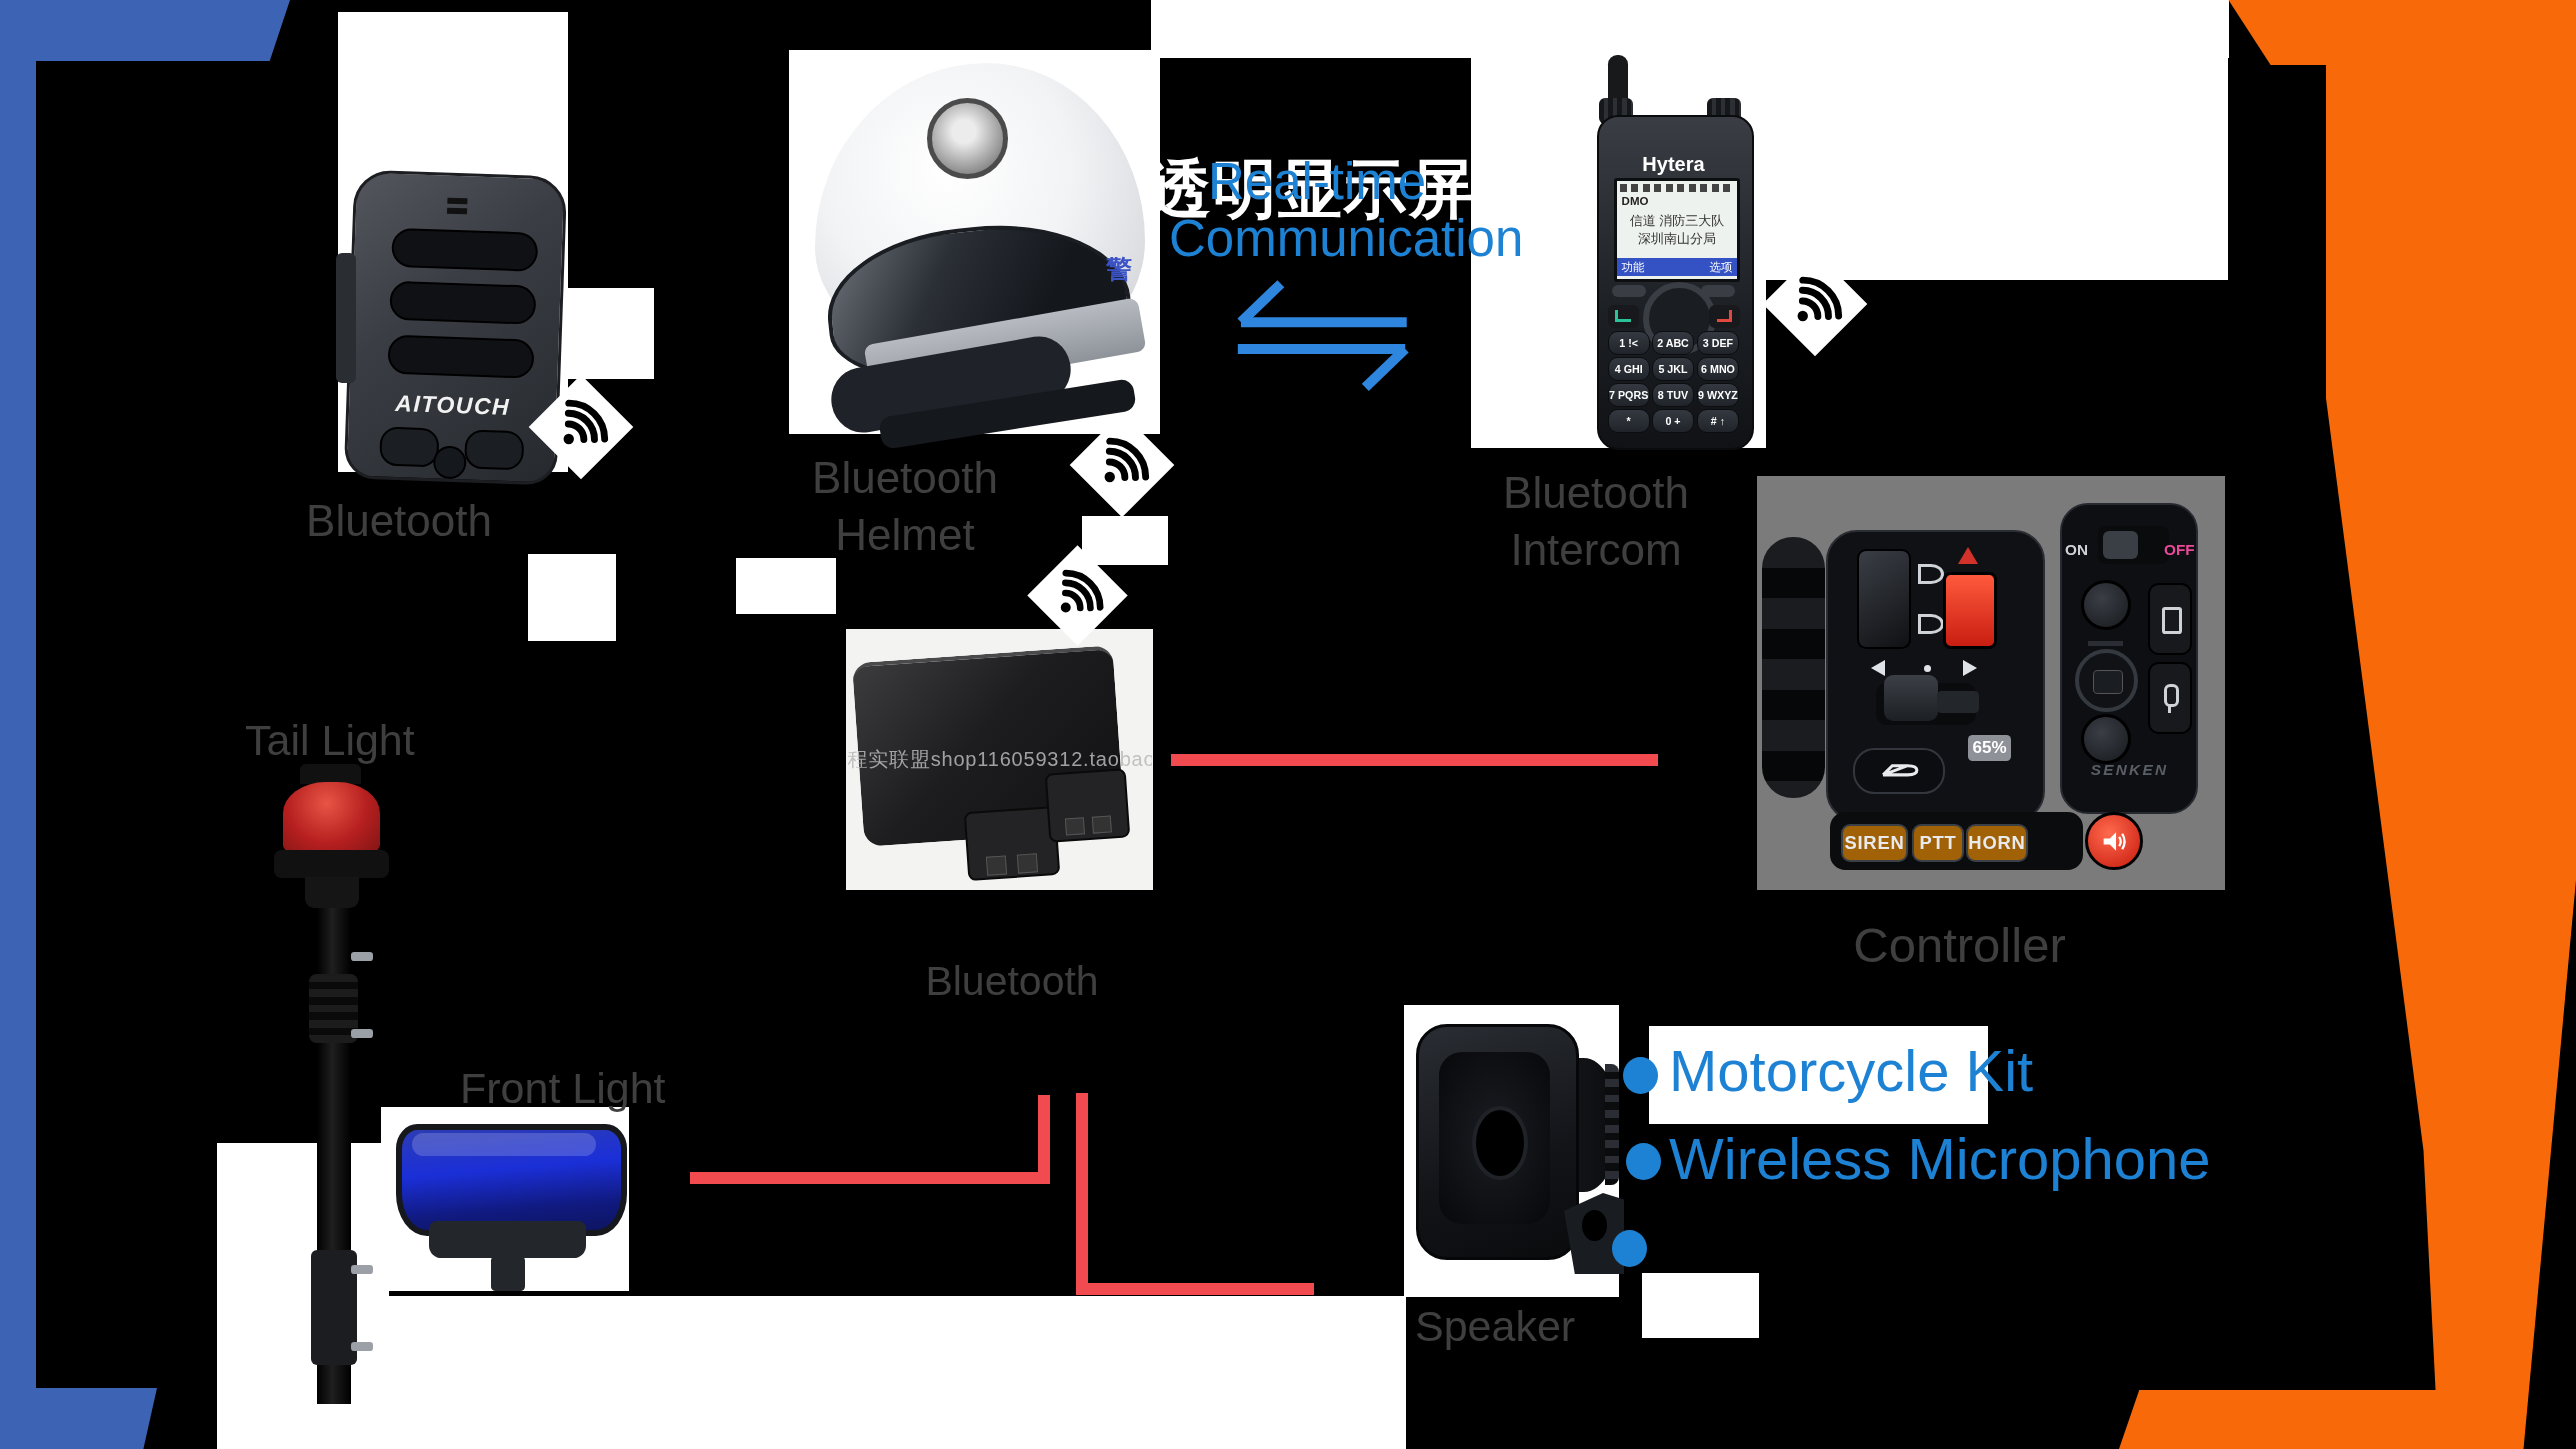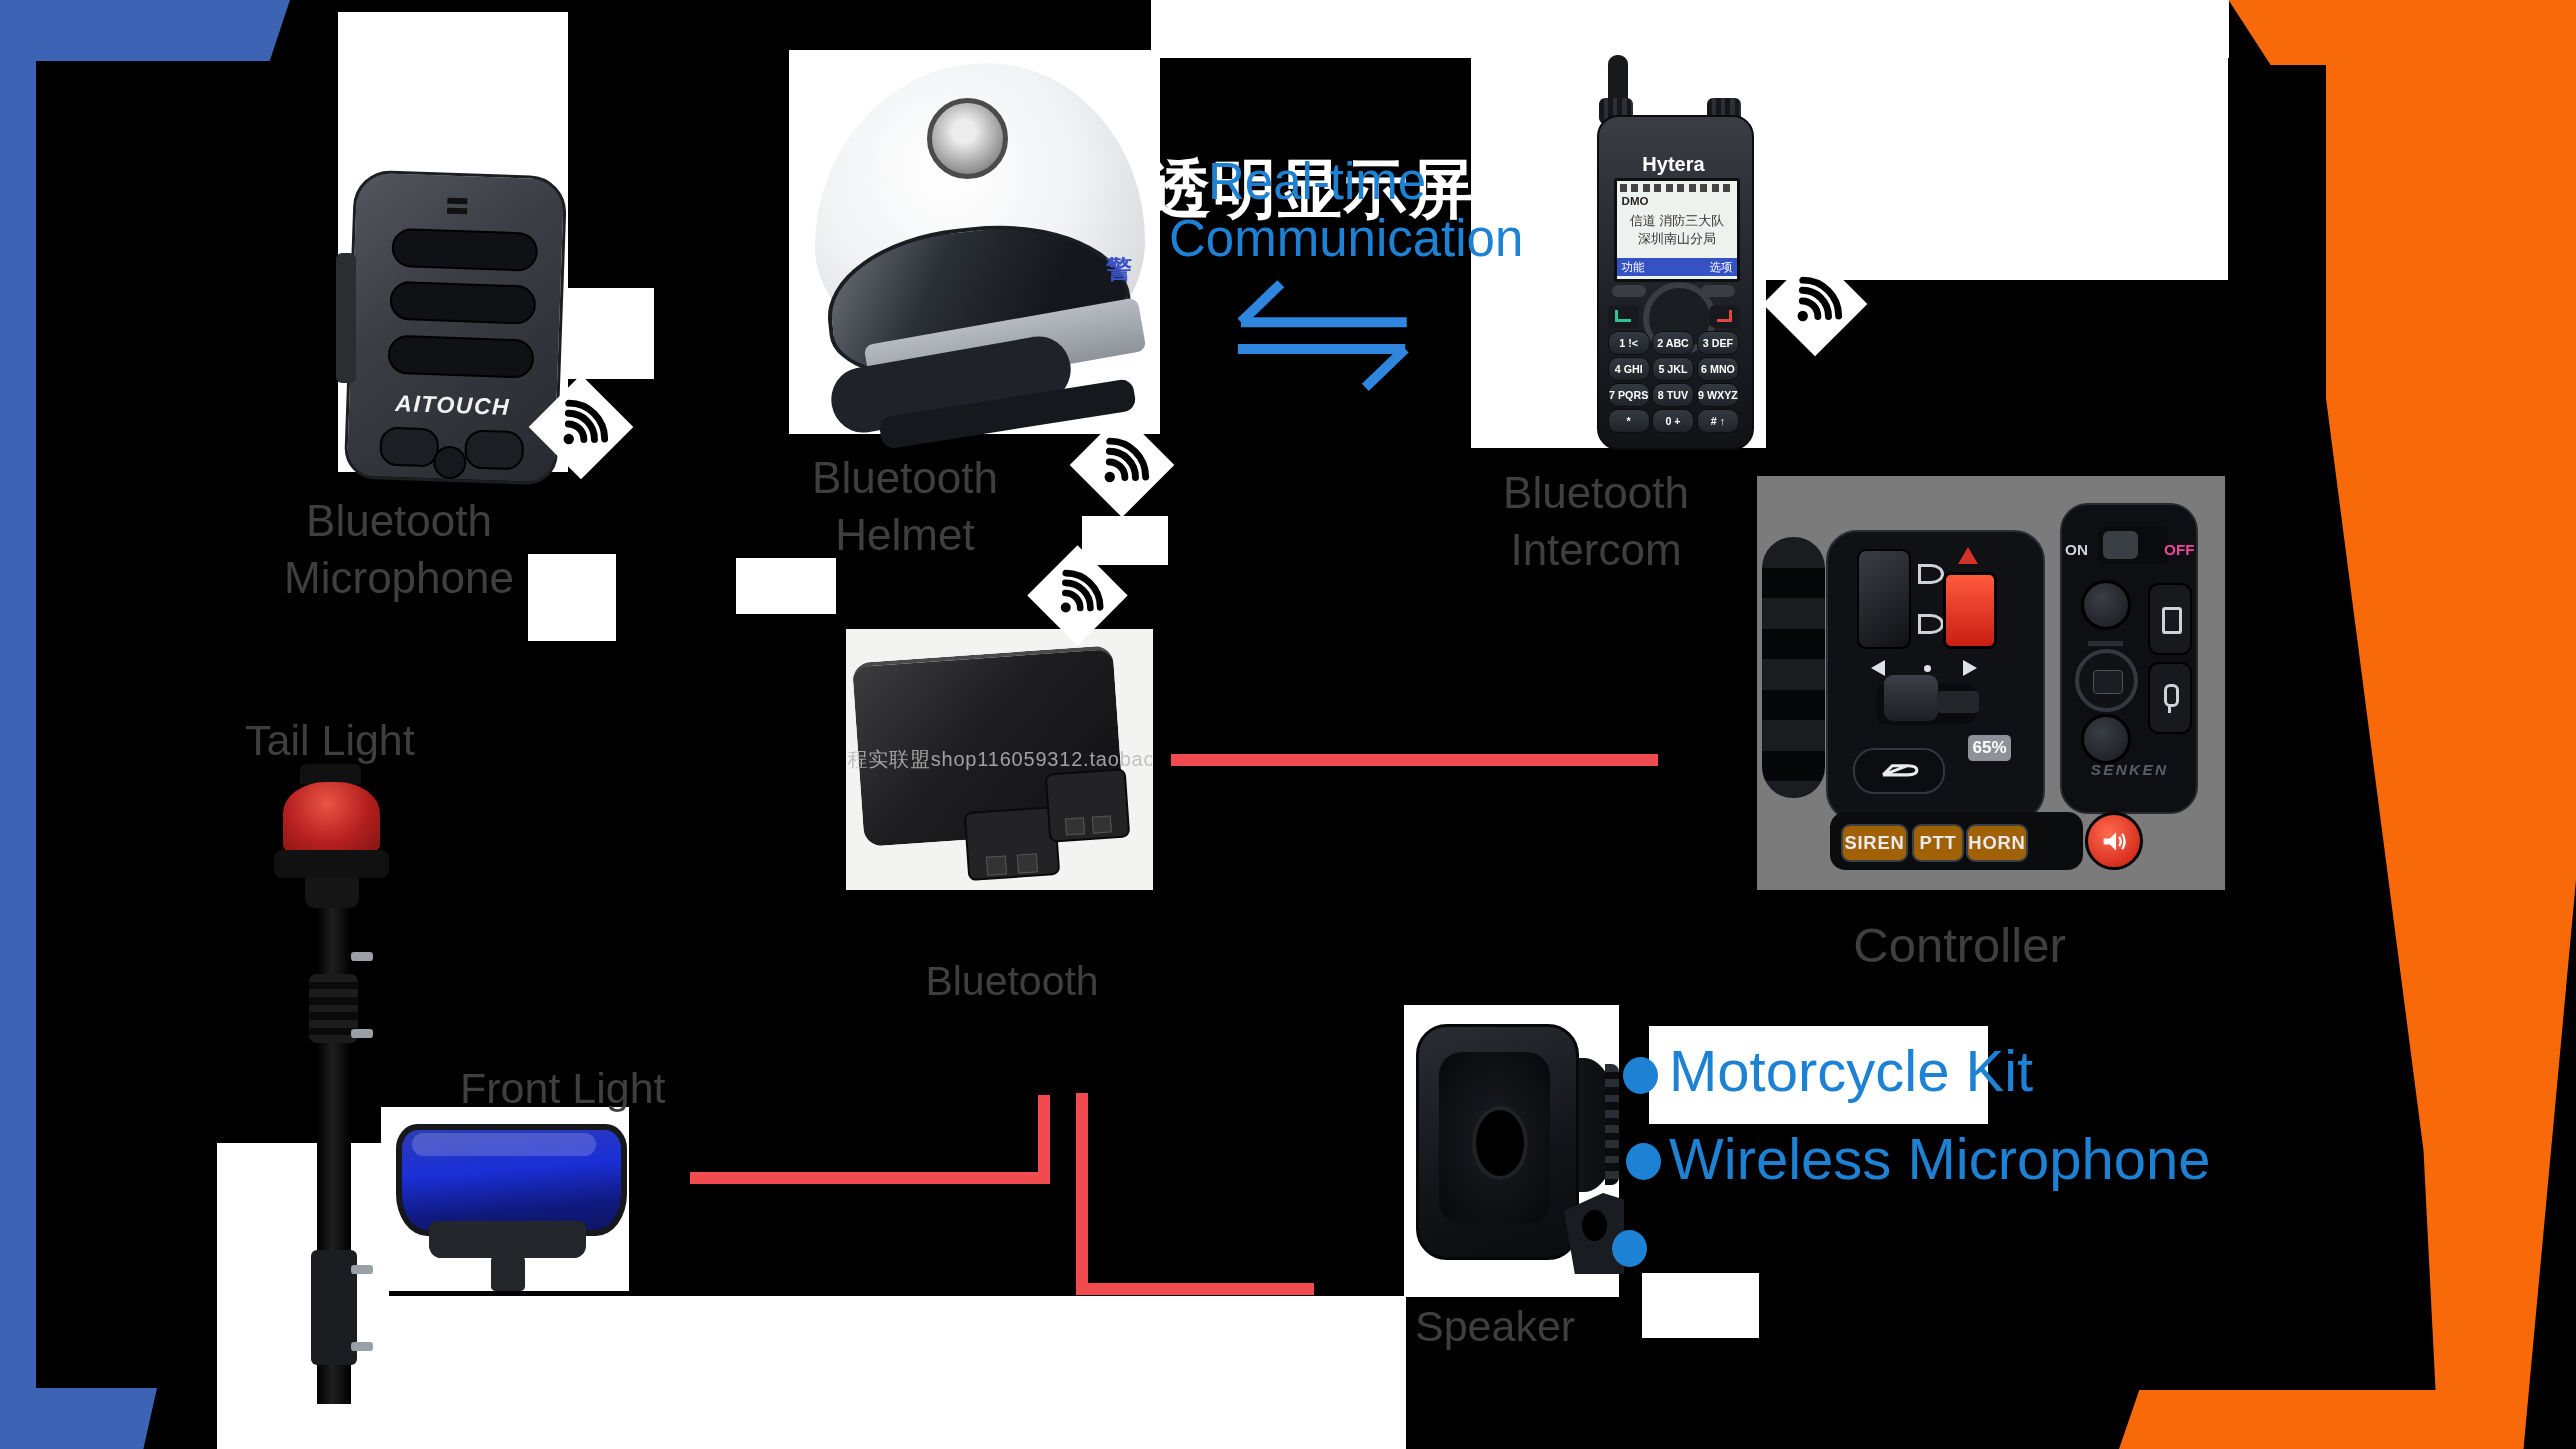--- a/index.html
+++ b/index.html
@@ -254,21 +254,20 @@
     <line x1="18" y1="99" x2="236" y2="99" stroke="#2e86de" stroke-width="13"></line>
     <line x1="236" y1="99" x2="184" y2="149" stroke="#2e86de" stroke-width="13"></line>
   </svg>
 
   <div class="abs" style="left:1147px;top:146px;color:#fff;font-size:64px;font-weight:bold;letter-spacing:1.5px;white-space:nowrap;">透明显示屏</div>
   <div class="abs bluetxt" style="left:1208px;top:152px;font-size:51px;white-space:nowrap;">Real-time</div>
   <div class="abs bluetxt" style="left:1153px;top:209px;font-size:51px;white-space:nowrap;margin-left:16px;">Communication</div>
 
   <div class="abs label" style="left:215px;top:492px;width:368px;">
     <div>Bluetooth</div>
-    <div>Microphone</div>
   </div>
   <div class="abs label" style="left:721px;top:449px;width:368px;">
     <div>Bluetooth</div>
     <div>Helmet</div>
   </div>
   <div class="abs label" style="left:1412px;top:464px;width:368px;">
     <div>Bluetooth</div>
     <div>Intercom</div>
   </div>
   <div class="abs label" style="left:828px;top:957px;width:368px;font-size:41px;line-height:49px;">

